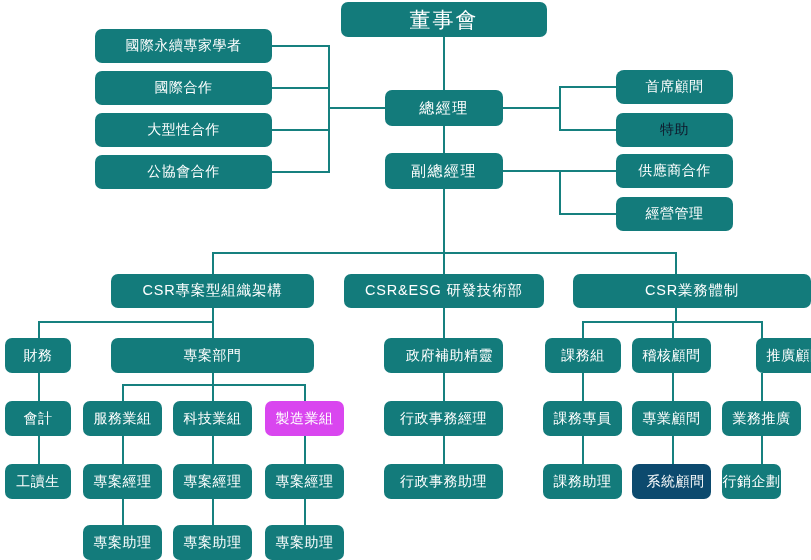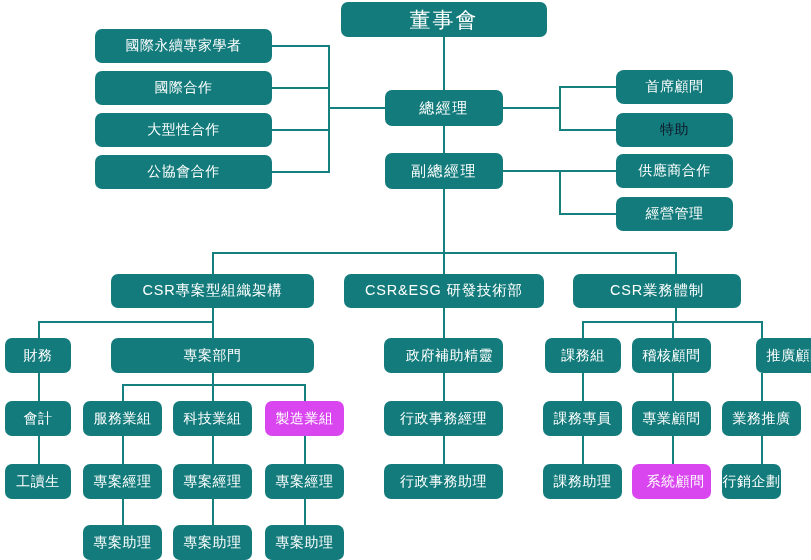--- a/index.html
+++ b/index.html
@@ -118,21 +118,21 @@
       <div class="node" style="left: 95px; top: 29px; width: 177px; height: 34px; background: rgb(19, 123, 123); color: rgb(255, 255, 255);">國際永續專家學者</div>
       <div class="node" style="left: 95px; top: 71px; width: 177px; height: 34px; background: rgb(19, 123, 123); color: rgb(255, 255, 255);">國際合作</div>
       <div class="node" style="left: 95px; top: 113px; width: 177px; height: 34px; background: rgb(19, 123, 123); color: rgb(255, 255, 255);">大型性合作</div>
       <div class="node" style="left: 95px; top: 155px; width: 177px; height: 34px; background: rgb(19, 123, 123); color: rgb(255, 255, 255);">公協會合作</div>
       <div class="node" style="left: 616px; top: 70px; width: 117px; height: 34px; background: rgb(19, 123, 123); color: rgb(255, 255, 255); border-radius: 8px;">首席顧問</div>
       <div class="node" style="left: 616px; top: 113px; width: 117px; height: 34px; background: rgb(19, 123, 123); color: #0f172a;">特助</div>
       <div class="node" style="left: 616px; top: 154px; width: 117px; height: 34px; background: rgb(19, 123, 123); color: rgb(255, 255, 255);">供應商合作</div>
       <div class="node" style="left: 616px; top: 197px; width: 117px; height: 34px; background: rgb(19, 123, 123); color: rgb(255, 255, 255);">經營管理</div>
       <div class="node dept" style="left: 111px; top: 274px; width: 203px; height: 34px; background: rgb(19, 123, 123); color: rgb(255, 255, 255);">CSR專案型組織架構</div>
       <div class="node dept" style="left: 344px; top: 274px; width: 200px; height: 34px; background: rgb(19, 123, 123); color: rgb(255, 255, 255);">CSR&amp;ESG 研發技術部</div>
-      <div class="node dept" style="left: 573px; top: 274px; width: 168px; height: 34px; background: rgb(19, 123, 123); color: rgb(255, 255, 255);">CSR業務體制</div>
+      <div class="node dept" style="left: 573px; top: 274px; width: 238px; height: 34px; background: rgb(19, 123, 123); color: rgb(255, 255, 255);">CSR業務體制</div>
       <div class="node" style="left: 5px; top: 338px; width: 66px; height: 35px; background: rgb(19, 123, 123); color: rgb(255, 255, 255);">財務</div>
       <div class="node" style="left: 111px; top: 338px; width: 203px; height: 35px; background: rgb(19, 123, 123); color: rgb(255, 255, 255);">專案部門</div>
       <div class="node" style="left: 5px; top: 401px; width: 66px; height: 35px; background: rgb(19, 123, 123); color: rgb(255, 255, 255);">會計</div>
       <div class="node" style="left: 5px; top: 464px; width: 66px; height: 35px; background: rgb(19, 123, 123); color: rgb(255, 255, 255);">工讀生</div>
       <div class="node" style="left: 83px; top: 401px; width: 79px; height: 35px; background: rgb(19, 123, 123); color: rgb(255, 255, 255);">服務業組</div>
       <div class="node" style="left: 173px; top: 401px; width: 79px; height: 35px; background: rgb(19, 123, 123); color: rgb(255, 255, 255);">科技業組</div>
       <div class="node" style="left: 265px; top: 401px; width: 79px; height: 35px; background: #d946ef; color: rgb(255, 255, 255);">製造業組</div>
       <div class="node" style="left: 83px; top: 464px; width: 79px; height: 35px; background: rgb(19, 123, 123); color: rgb(255, 255, 255);">專案經理</div>
       <div class="node" style="left: 173px; top: 464px; width: 79px; height: 35px; background: rgb(19, 123, 123); color: rgb(255, 255, 255);">專案經理</div>
       <div class="node" style="left: 265px; top: 464px; width: 79px; height: 35px; background: rgb(19, 123, 123); color: rgb(255, 255, 255);">專案經理</div>
@@ -142,16 +142,16 @@
       <div class="node" style="left: 384px; top: 338px; width: 119px; height: 35px; background: rgb(19, 123, 123); color: rgb(255, 255, 255); padding-left: 16px;">政府補助精靈</div>
       <div class="node" style="left: 384px; top: 401px; width: 119px; height: 35px; background: rgb(19, 123, 123); color: rgb(255, 255, 255);">行政事務經理</div>
       <div class="node" style="left: 384px; top: 464px; width: 119px; height: 35px; background: rgb(19, 123, 123); color: rgb(255, 255, 255);">行政事務助理</div>
       <div class="node" style="left: 545px; top: 338px; width: 76px; height: 35px; background: rgb(19, 123, 123); color: rgb(255, 255, 255);">課務組</div>
       <div class="node" style="left: 632px; top: 338px; width: 79px; height: 35px; background: rgb(19, 123, 123); color: rgb(255, 255, 255);">稽核顧問</div>
       <div class="node" style="left: 722px; top: 338px; width: 79px; height: 35px; background: rgb(19, 123, 123); color: rgb(255, 255, 255); margin-left: 34px;">推廣顧問</div>
       <div class="node" style="left: 543px; top: 401px; width: 79px; height: 35px; background: rgb(19, 123, 123); color: rgb(255, 255, 255);">課務專員</div>
       <div class="node" style="left: 632px; top: 401px; width: 79px; height: 35px; background: rgb(19, 123, 123); color: rgb(255, 255, 255);">專業顧問</div>
       <div class="node" style="left: 722px; top: 401px; width: 79px; height: 35px; background: rgb(19, 123, 123); color: rgb(255, 255, 255);">業務推廣</div>
       <div class="node" style="left: 543px; top: 464px; width: 79px; height: 35px; background: rgb(19, 123, 123); color: rgb(255, 255, 255);">課務助理</div>
-      <div class="node" style="left: 632px; top: 464px; width: 79px; height: 35px; background: #d946ef; color: rgb(255, 255, 255); padding-left: 12px;">系統顧問</div>
+      <div class="node" style="left: 632px; top: 464px; width: 79px; height: 35px; background: #0c4a6e; color: rgb(255, 255, 255); padding-left: 12px;">系統顧問</div>
       <div class="node" style="left: 722px; top: 464px; width: 59px; height: 35px; background: rgb(19, 123, 123); color: rgb(255, 255, 255);">行銷企劃</div>
     </div>
 </div>
 
 </body></html>

